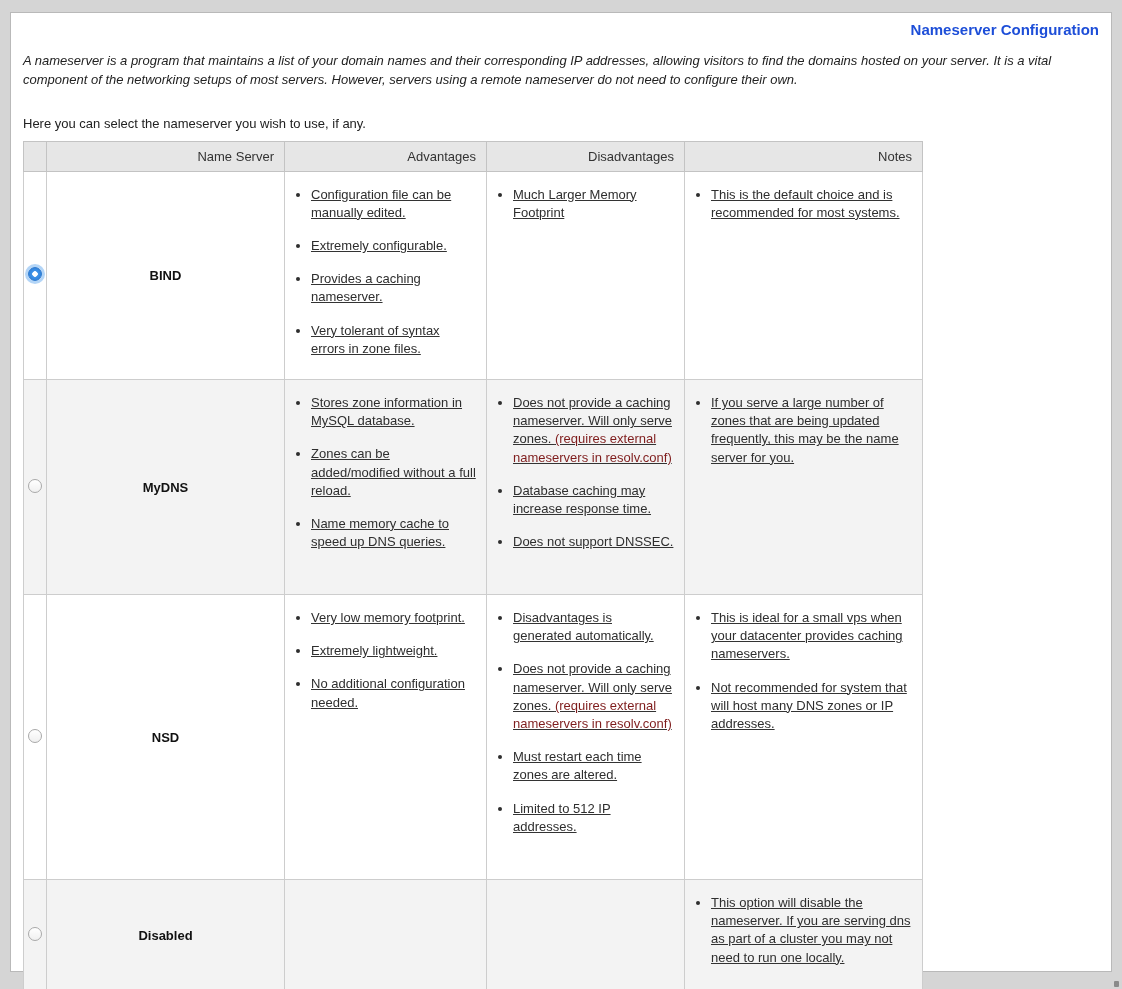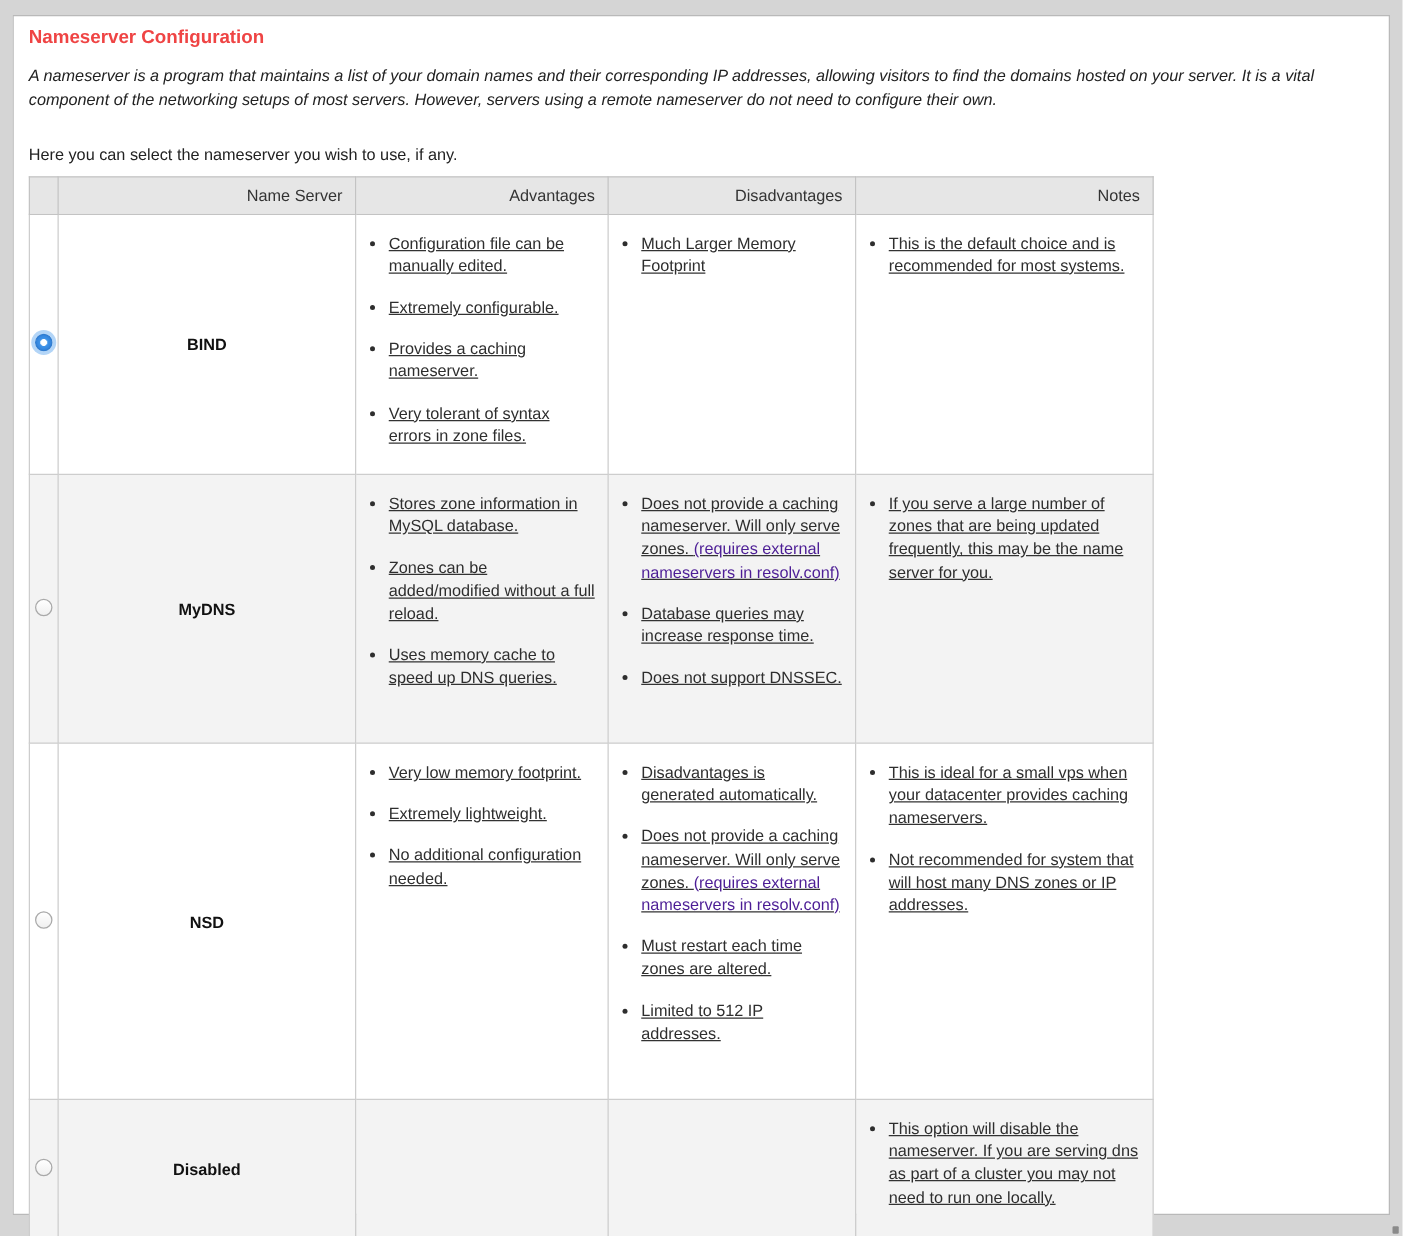--- a/index.html
+++ b/index.html
@@ -17,22 +17,23 @@
     position: absolute;
     left: 10px; top: 12px;
     width: 1102px; height: 960px;
     background: #ffffff;
     border: 1px solid #b9b9b9;
   }
   .content { padding: 8px 12px; }
   h1.page-title {
     font-size: 15px;
     font-weight: bold;
-    color: #ef4444;
+    color: #1d4ed8;
     margin: 0 0 14px 0;
+    text-align: right;
   }
   p.intro {
     font-style: italic;
     margin: 4px 0 26px 0;
     line-height: 1.45;
     color: #222;
     max-width: 1080px;
   }
   p.prompt {
     margin: 0 0 10px 0;
@@ -83,21 +84,21 @@
   td.list-cell ul {
     margin: 8px 0 0 0;
     padding: 0 0 0 20px;
   }
   td.list-cell li {
     margin: 0 0 15px 0;
     line-height: 1.4;
     color: #2e2e2e;
   }
   a.cell-link {
-    color: #4c1d95;
+    color: #7f1d1d;
     text-decoration: none;
     cursor: pointer;
   }
   .radio {
     display: inline-block;
     width: 14px; height: 14px;
     border-radius: 50%;
     border: 1px solid #a9a9a9;
     background: linear-gradient(#ffffff, #f0f0f0);
     cursor: pointer;
@@ -164,27 +165,27 @@
               </ul>
             </td>
           </tr>
           <tr>
             <td class="radio-cell"><span class="radio" role="radio" aria-checked="false"></span></td>
             <td class="name-cell">MyDNS</td>
             <td class="list-cell">
               <ul>
                 <li><span>Stores zone information in MySQL database.</span></li>
                 <li><span>Zones can be added/modified without a full reload.</span></li>
-                <li><span>Uses memory cache to speed up DNS queries.</span></li>
+                <li><span>Name memory cache to speed up DNS queries.</span></li>
               </ul>
             </td>
             <td class="list-cell">
               <ul>
                 <li><span>Does not provide a caching nameserver. Will only serve zones. </span><a class="cell-link" href="#">(requires external nameservers in resolv.conf)</a></li>
-                <li><span>Database queries may increase response time.</span></li>
+                <li><span>Database caching may increase response time.</span></li>
                 <li><span>Does not support DNSSEC.</span></li>
               </ul>
             </td>
             <td class="list-cell">
               <ul>
                 <li><span>If you serve a large number of zones that are being updated frequently, this may be the name server for you.</span></li>
               </ul>
             </td>
           </tr>
           <tr>

